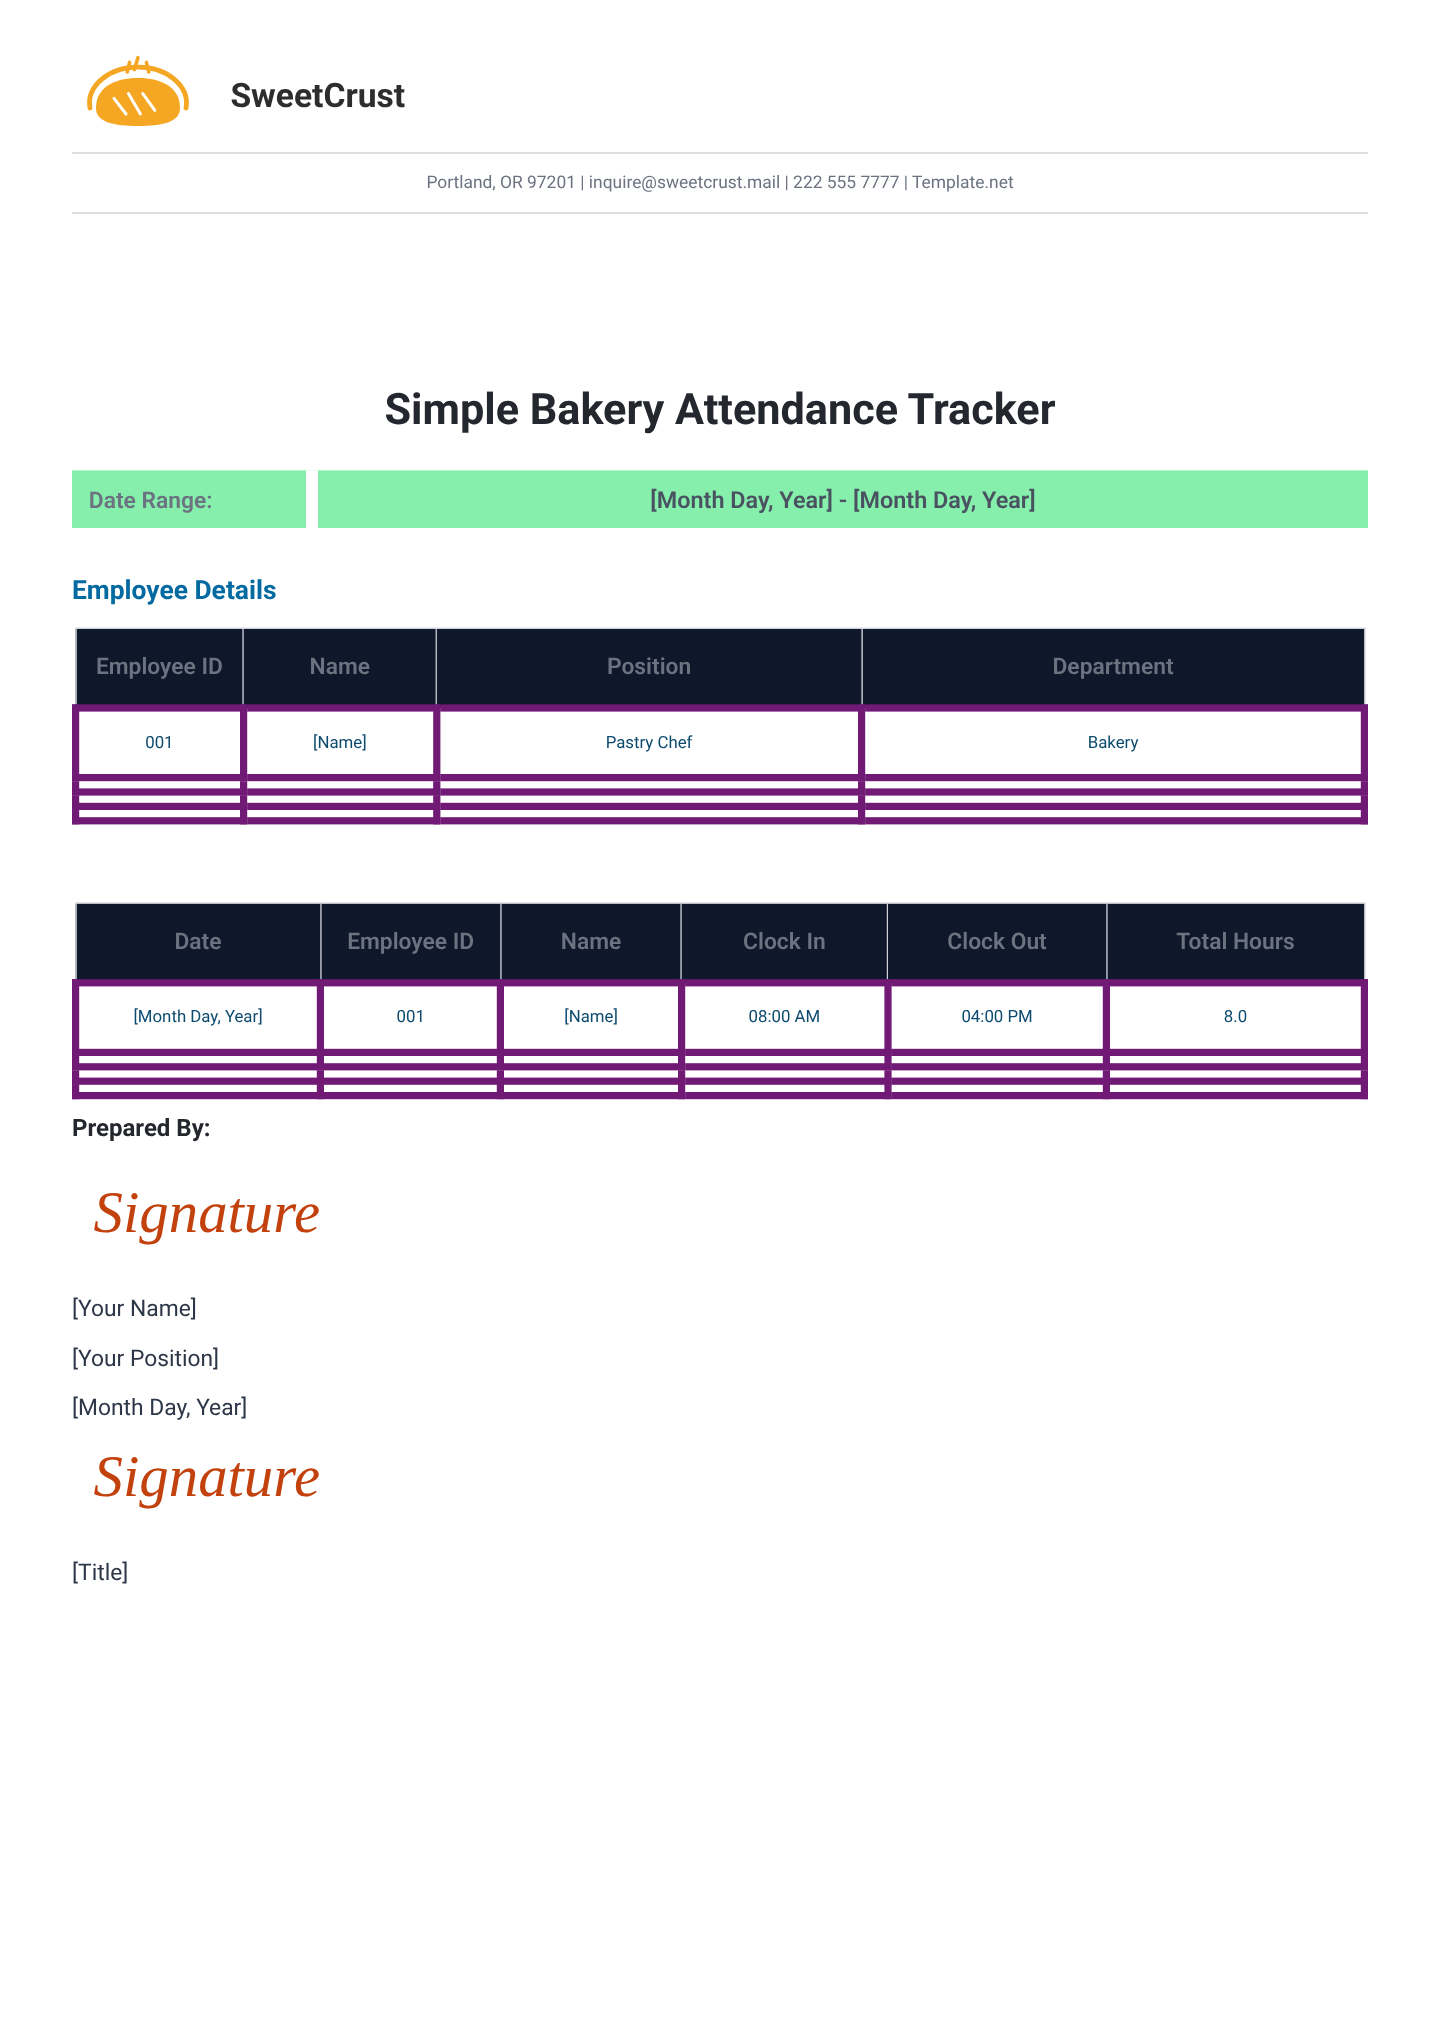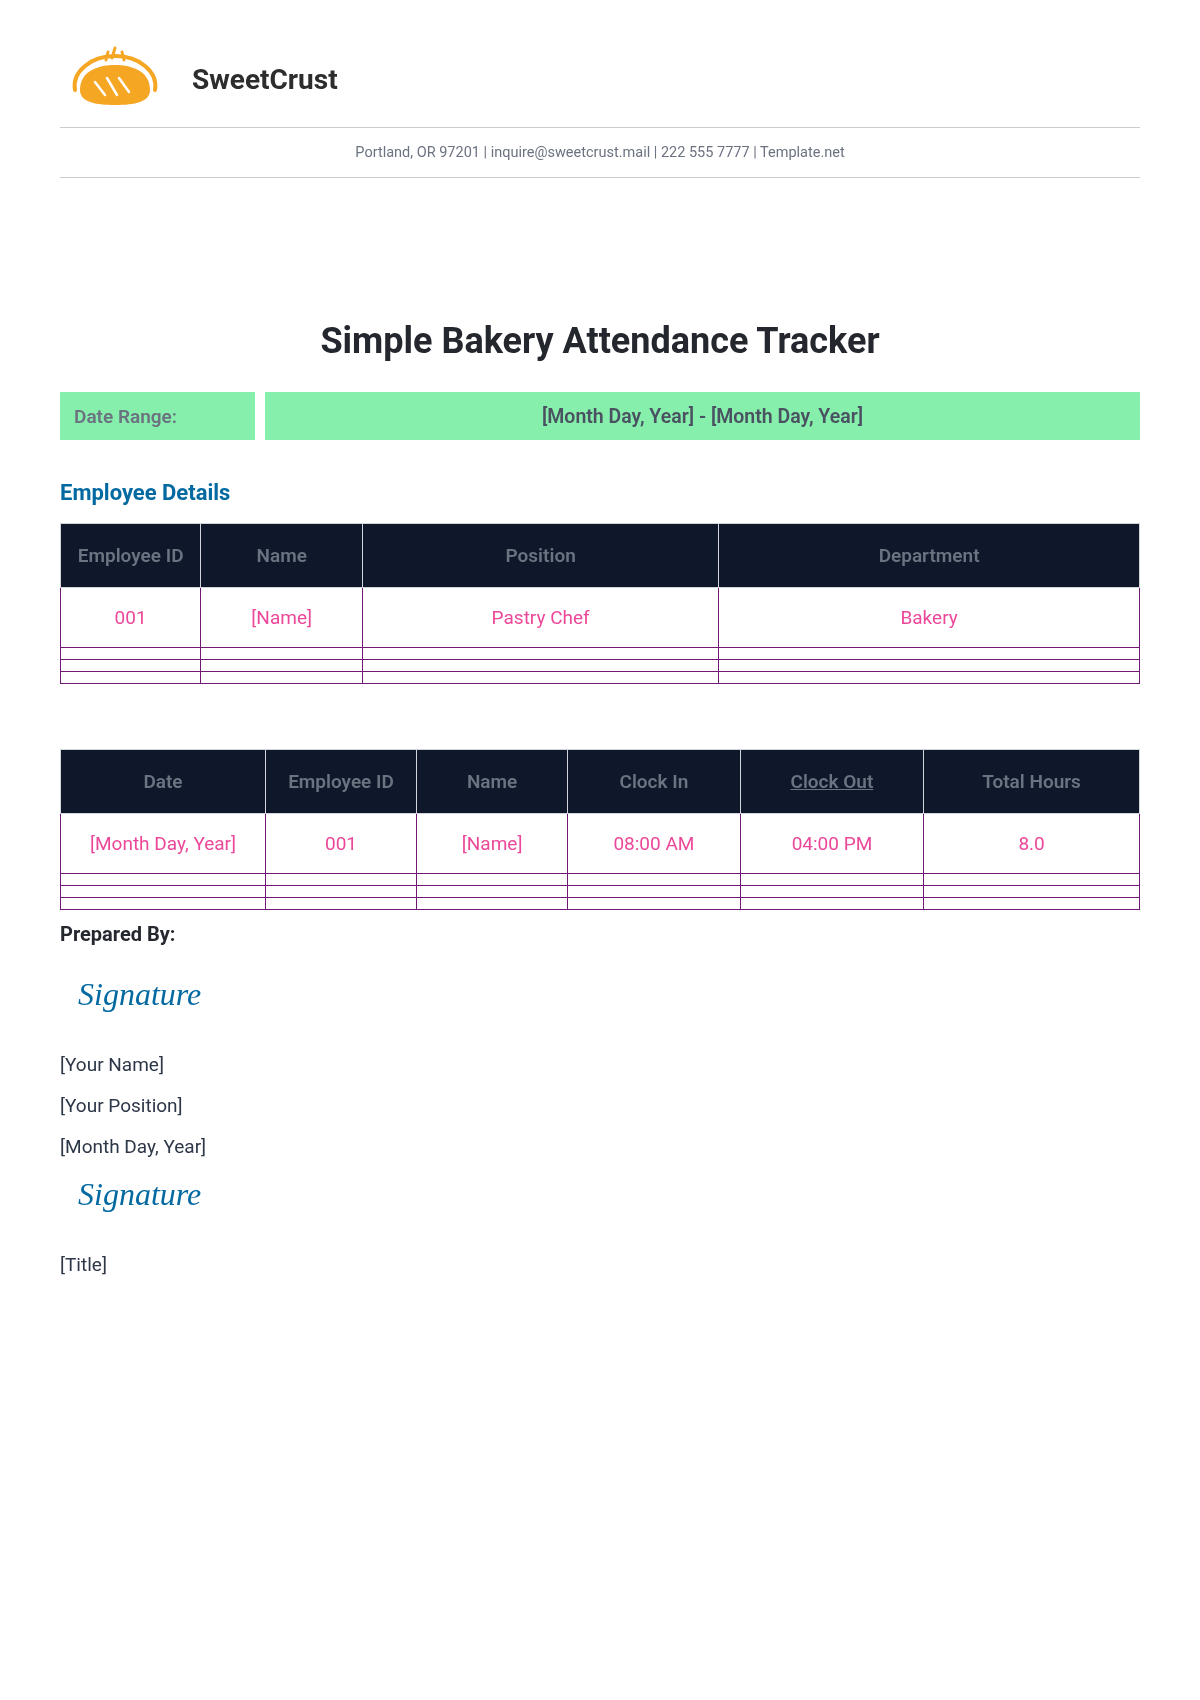--- a/index.html
+++ b/index.html
@@ -98,58 +98,58 @@
       background: #0f172a;
       color: #6b7280;
       font-weight: 600;
       font-size: 19px;
       padding: 20px 10px;
       border: 1px solid #d1d5db;
       text-align: center;
       vertical-align: middle;
     }
     .data-table td {
-      border: 1px solid #701a75;
+      border: 6px solid #701a75;
       padding: 18px 10px;
       text-align: center;
-      font-size: 19px;
-      color: #ec4899;
+      font-size: 14px;
+      color: #0c4a6e;
     }
     .data-table tr.empty-row td {
       padding: 3px 10px;
       height: 12px;
     }
     .emp-col-id { width: 13%; }
     .emp-col-name { width: 15%; }
     .emp-col-pos { width: 33%; }
     .emp-col-dept { width: 39%; }
     .att-col-date { width: 19%; }
     .att-col-id { width: 14%; }
     .att-col-name { width: 14%; }
     .att-col-ci { width: 16%; }
-    .att-col-co { width: 17%; text-decoration: underline; }
+    .att-col-co { width: 17%; }
     .att-col-th { width: 20%; }
     .attendance-table td:first-child {
       text-align: center;
       padding-left: 8px;
       padding-right: 8px;
     }
     .sig-section {
       margin-top: 0;
     }
     .sig-label {
       font-size: 20px;
       font-weight: 700;
       color: #25272e;
       margin-bottom: 30px;
     }
     .signature-text {
       font-family: 'Brush Script MT', cursive;
-      font-size: 32px;
-      color: #0369a1;
+      font-size: 49px;
+      color: #c2410c;
       font-style: italic;
       margin-left: 18px;
       margin-bottom: 40px;
     }
     .sig-field {
       font-size: 19px;
       color: #2d3748;
       margin-bottom: 18px;
     }
     .attendance-section {

